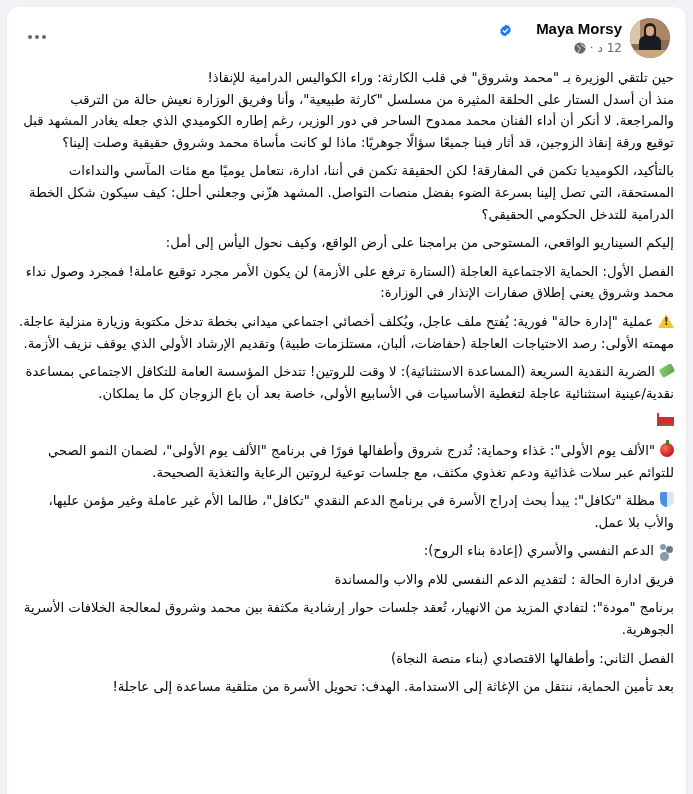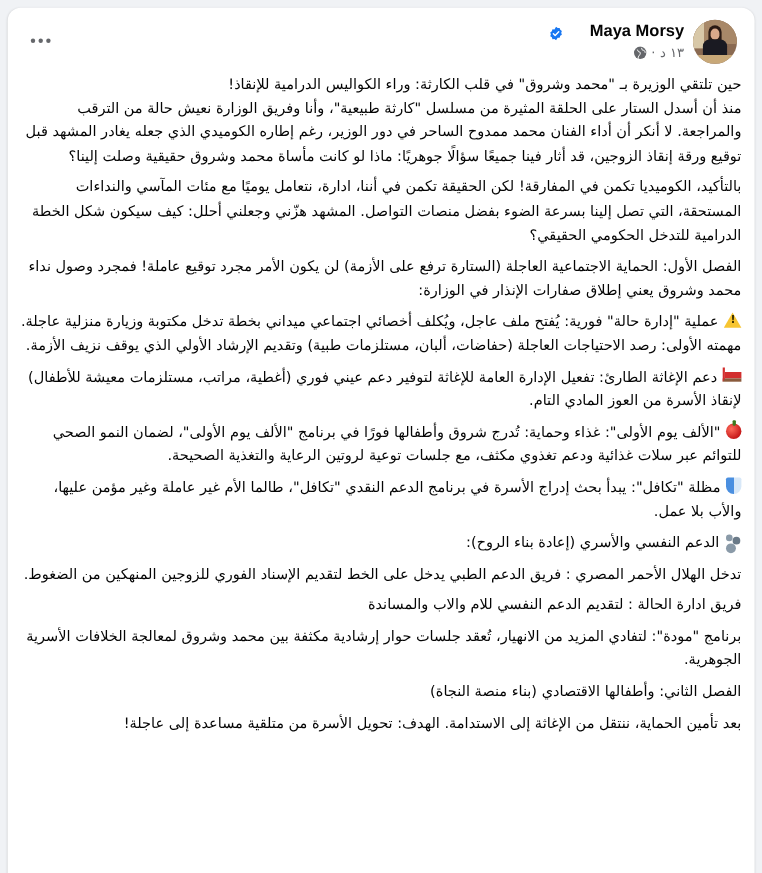--- a/index.html
+++ b/index.html
@@ -92,38 +92,39 @@
         <path d="M5 8.2l2 2 4-4.2" stroke="#fff" stroke-width="1.6" fill="none" stroke-linecap="round" stroke-linejoin="round"></path>
       </svg>
       <span class="name">Maya Morsy</span>
     </div>
     <div class="meta-row">
       <svg class="globe" viewBox="0 0 16 16">
         <circle cx="8" cy="8" r="7.5" fill="#65676b"></circle>
         <path d="M4 4c2 1 1 3 3 3s1 3 0 4-2 3-1 4M10 2c-1 2 1 3 2 3s2 1 2 3" stroke="#fff" stroke-width="1.2" fill="none"></path>
       </svg>
       <span>·</span>
-      <span style="direction:rtl">١٣ د</span>
+      <span style="direction:rtl">12 د</span>
     </div>
     <div class="more-btn">
       <span></span>
       <span></span>
       <span></span>
     </div>
   </div>
 
   <div class="body">
     <p class="p first" style="white-space:pre-line">حين تلتقي الوزيرة بـ "محمد وشروق" في قلب الكارثة: وراء الكواليس الدرامية للإنقاذ!
 منذ أن أسدل الستار على الحلقة المثيرة من مسلسل "كارثة طبيعية"، وأنا وفريق الوزارة نعيش حالة من الترقب والمراجعة. لا أنكر أن أداء الفنان محمد ممدوح الساحر في دور الوزير، رغم إطاره الكوميدي الذي جعله يغادر المشهد قبل توقيع ورقة إنقاذ الزوجين، قد أثار فينا جميعًا سؤالًا جوهريًا: ماذا لو كانت مأساة محمد وشروق حقيقية وصلت إلينا؟</p>
     <p class="p">بالتأكيد، الكوميديا تكمن في المفارقة! لكن الحقيقة تكمن في أننا، ادارة، نتعامل يوميًا مع مئات المآسي والنداءات المستحقة، التي تصل إلينا بسرعة الضوء بفضل منصات التواصل. المشهد هزّني وجعلني أحلل: كيف سيكون شكل الخطة الدرامية للتدخل الحكومي الحقيقي؟</p>
+    <p class="p">إليكم السيناريو الواقعي، المستوحى من برامجنا على أرض الواقع، وكيف نحول اليأس إلى أمل:</p>
     <p class="p">الفصل الأول: الحماية الاجتماعية العاجلة (الستارة ترفع على الأزمة) لن يكون الأمر مجرد توقيع عاملة! فمجرد وصول نداء محمد وشروق يعني إطلاق صفارات الإنذار في الوزارة:</p>
     <p class="p"><span class="emoji e-warn"></span><span>عملية "إدارة حالة" فورية: يُفتح ملف عاجل، ويُكلف أخصائي اجتماعي ميداني بخطة تدخل مكتوبة وزيارة منزلية عاجلة. مهمته الأولى: رصد الاحتياجات العاجلة (حفاضات، ألبان، مستلزمات طبية) وتقديم الإرشاد الأولي الذي يوقف نزيف الأزمة.</span></p>
-    <p class="p"><span class="emoji e-bed"></span><span>دعم الإغاثة الطارئ: تفعيل الإدارة العامة للإغاثة لتوفير دعم عيني فوري (أغطية، مراتب، مستلزمات معيشة للأطفال) لإنقاذ الأسرة من العوز المادي التام.</span></p>
+    <p class="p"><span class="emoji e-money"></span><span>الضربة النقدية السريعة (المساعدة الاستثنائية): لا وقت للروتين! تتدخل المؤسسة العامة للتكافل الاجتماعي بمساعدة نقدية/عينية استثنائية عاجلة لتغطية الأساسيات في الأسابيع الأولى، خاصة بعد أن باع الزوجان كل ما يملكان.</span></p>
+    <p class="p"><span class="emoji e-bed"></span></p>
     <p class="p"><span class="emoji e-apple"></span><span>"الألف يوم الأولى": غذاء وحماية: تُدرج شروق وأطفالها فورًا في برنامج "الألف يوم الأولى"، لضمان النمو الصحي للتوائم عبر سلات غذائية ودعم تغذوي مكثف، مع جلسات توعية لروتين الرعاية والتغذية الصحيحة.</span></p>
     <p class="p"><span class="emoji e-shield"></span><span>مظلة "تكافل": يبدأ بحث إدراج الأسرة في برنامج الدعم النقدي "تكافل"، طالما الأم غير عاملة وغير مؤمن عليها، والأب بلا عمل.</span></p>
     <p class="p"><span class="emoji e-people"></span><span>الدعم النفسي والأسري (إعادة بناء الروح):</span></p>
-    <p class="p">تدخل الهلال الأحمر المصري : فريق الدعم الطبي يدخل على الخط لتقديم الإسناد الفوري للزوجين المنهكين من الضغوط.</p>
     <p class="p">فريق  ادارة الحالة : لتقديم الدعم النفسي للام والاب والمساندة</p>
     <p class="p">برنامج "مودة": لتفادي المزيد من الانهيار، تُعقد جلسات حوار إرشادية مكثفة بين محمد وشروق لمعالجة الخلافات الأسرية الجوهرية.</p>
     <p class="p">الفصل الثاني: وأطفالها الاقتصادي (بناء منصة النجاة)</p>
     <p class="p">بعد تأمين الحماية، ننتقل من الإغاثة إلى الاستدامة. الهدف: تحويل الأسرة من متلقية مساعدة إلى عاجلة!</p>
   </div>
 </div>
 
 </body></html>

